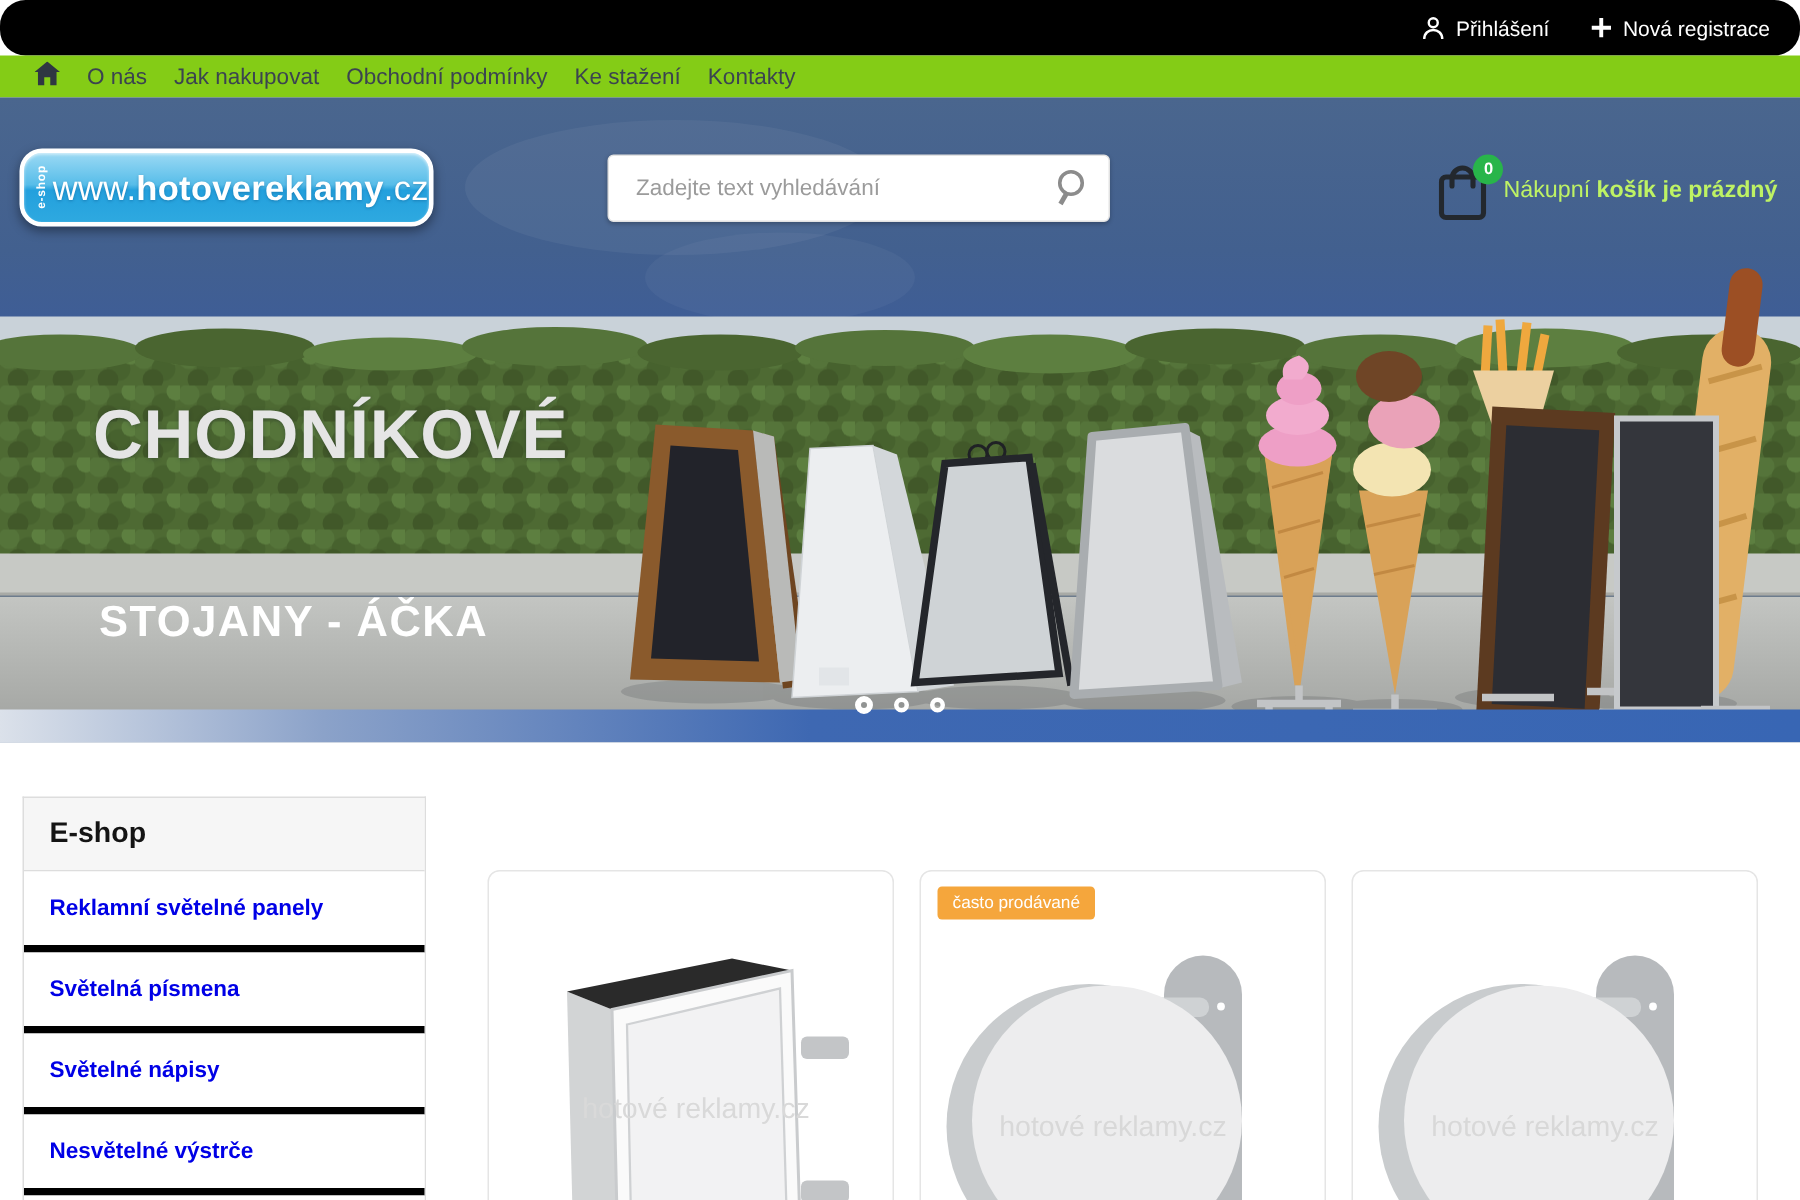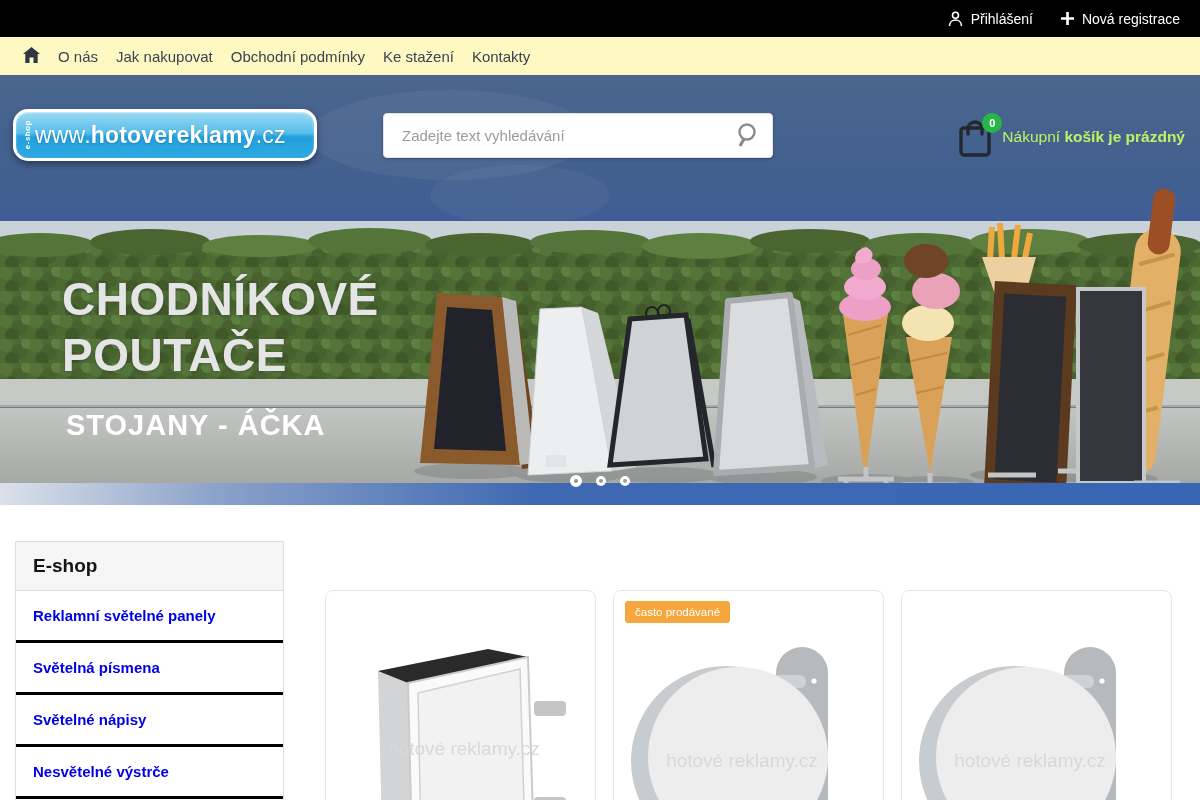--- a/index.html
+++ b/index.html
@@ -1,49 +1,49 @@
 <!DOCTYPE html>
 <html><head>
 <meta charset="utf-8">
 <style>
   * { margin:0; padding:0; box-sizing:border-box; }
   html,body { width:1200px; height:800px; overflow:hidden; background:#fff;
               font-family:"Liberation Sans", sans-serif; }
 
   
   .topbar { height:37px; background:#000; display:flex; align-items:center;
-            justify-content:flex-end; padding-right:20px; }
+            justify-content:flex-end; padding-right:20px;border-radius:17px; }
   .topbar a { color:#fff; font-size:14px; text-decoration:none; display:flex;
               align-items:center; gap:8px; cursor:pointer; }
   .topbar a + a { margin-left:28px; }
   .topbar svg { display:block; }
 
   
-  .navbar { height:38px; background:#fef9c3; display:flex; align-items:center;
+  .navbar { height:28px; background:#84cc16; display:flex; align-items:center;
             padding-left:14px; }
   .navbar a { color:#3b4450; font-size:15px; text-decoration:none; padding:0 9px;
               cursor:pointer; }
   .nav-home { padding:0 10px 0 2px; display:flex; align-items:center; }
 
   
   .hero { position:relative; height:430px; overflow:hidden; background:#46648e; }
   .hero-scene { position:absolute; left:0; top:0; }
 
-  .logo { position:absolute; left:13px; top:34px; width:304px; height:52px;
+  .logo { position:absolute; left:13px; top:34px; width:276px; height:52px;
           border:3px solid #fff; border-radius:15px; cursor:pointer;
           background:linear-gradient(180deg,#9bd9f4 0%,#57bde9 46%,#23a0dd 54%,#2ea9e0 100%);
           box-shadow:0 3px 7px rgba(0,0,0,.4), inset 0 1px 2px rgba(255,255,255,.6);
-          display:flex; align-items:center; }
+          display:flex; align-items:center;justify-content:center; }
   .logo-tag { writing-mode:vertical-rl; transform:rotate(180deg); font-size:8px;
               font-weight:bold; color:#fff; margin:0 3px 0 7px; letter-spacing:.5px; }
   .logo-text { color:#fff; font-size:23px; letter-spacing:.2px;
                text-shadow:0 1px 2px rgba(0,60,110,.35); }
   .logo-text b { font-weight:bold; }
 
-  .search-wrap { position:absolute; left:383px; top:38px; width:390px; height:45px; }
+  .search-wrap { position:absolute; left:405px; top:38px; width:335px; height:45px; }
   .search-wrap input { width:100%; height:100%; border:1px solid #e2e2e2; border-radius:4px;
                        padding:0 52px 0 18px; font-size:15px; color:#444; outline:none;
                        font-family:"Liberation Sans", sans-serif;
                        box-shadow:0 1px 3px rgba(0,0,0,.25); }
   .search-wrap input::placeholder { color:#9b9b9b; }
   .search-btn { position:absolute; right:10px; top:8px; width:30px; height:30px;
                 background:none; border:none; cursor:pointer; }
 
   .cart-area { position:absolute; right:15px; top:40px; display:flex; align-items:center;
                gap:6px; cursor:pointer; }
@@ -67,21 +67,21 @@
   .dot.active { width:12px; height:12px; border-width:4px; }
 
   
   .content { position:relative; height:295px; background:#fff; }
 
   .sidebar { position:absolute; left:15px; top:36px; width:269px;
              border:1px solid #ddd; border-bottom:none; background:#fff; }
   .sidebar-header { background:#f6f6f6; padding:13px 17px; font-size:19px; font-weight:bold;
                     color:#141414; border-bottom:1px solid #ddd; }
   .sidebar-item { padding:16px 17px; font-size:15px; font-weight:bold; color:#0000e6;
-                  border-bottom:3px solid #000000; cursor:pointer; background:#fff; }
+                  border-bottom:5px solid #000000; cursor:pointer; background:#fff; }
   .sidebar-item.stub { height:12px; padding:0; border-bottom:none; }
 
   .products { position:absolute; left:325px; top:85px; display:flex; gap:17px; }
   .card { width:271px; height:280px; border:1px solid #e5e5e5; border-radius:8px;
           background:#fff; position:relative; overflow:hidden; cursor:pointer; }
   .badge { position:absolute; left:11px; top:10px; background:#f5a63c; color:#fff;
            font-size:11.5px; padding:5px 10px; border-radius:3px; z-index:2; }
   .card svg { display:block; margin:28px auto 0; }
 </style>
 </head>
@@ -285,21 +285,20 @@
           <rect x="5" y="13" width="28" height="27" rx="3" fill="none" stroke="#23282e" stroke-width="3.4"></rect>
           <path d="M12 19 v-5 a7 7 0 0 1 14 0 v5" fill="none" stroke="#23282e" stroke-width="3.4" stroke-linecap="round"></path>
         </svg>
       <span class="cart-badge">0</span>
     </div>
     <span class="cart-text"><span>Nákupní </span><b>košík je prázdný</b></span>
   </div>
 
   <div class="hero-title">
     <div>CHODNÍKOVÉ</div>
-    <div>POUTAČE</div>
   </div>
   <div class="hero-sub">STOJANY - ÁČKA</div>
 
   <div class="dots">
     <span class="dot active"></span>
     <span class="dot"></span>
     <span class="dot"></span>
   </div>
 </div>
 

